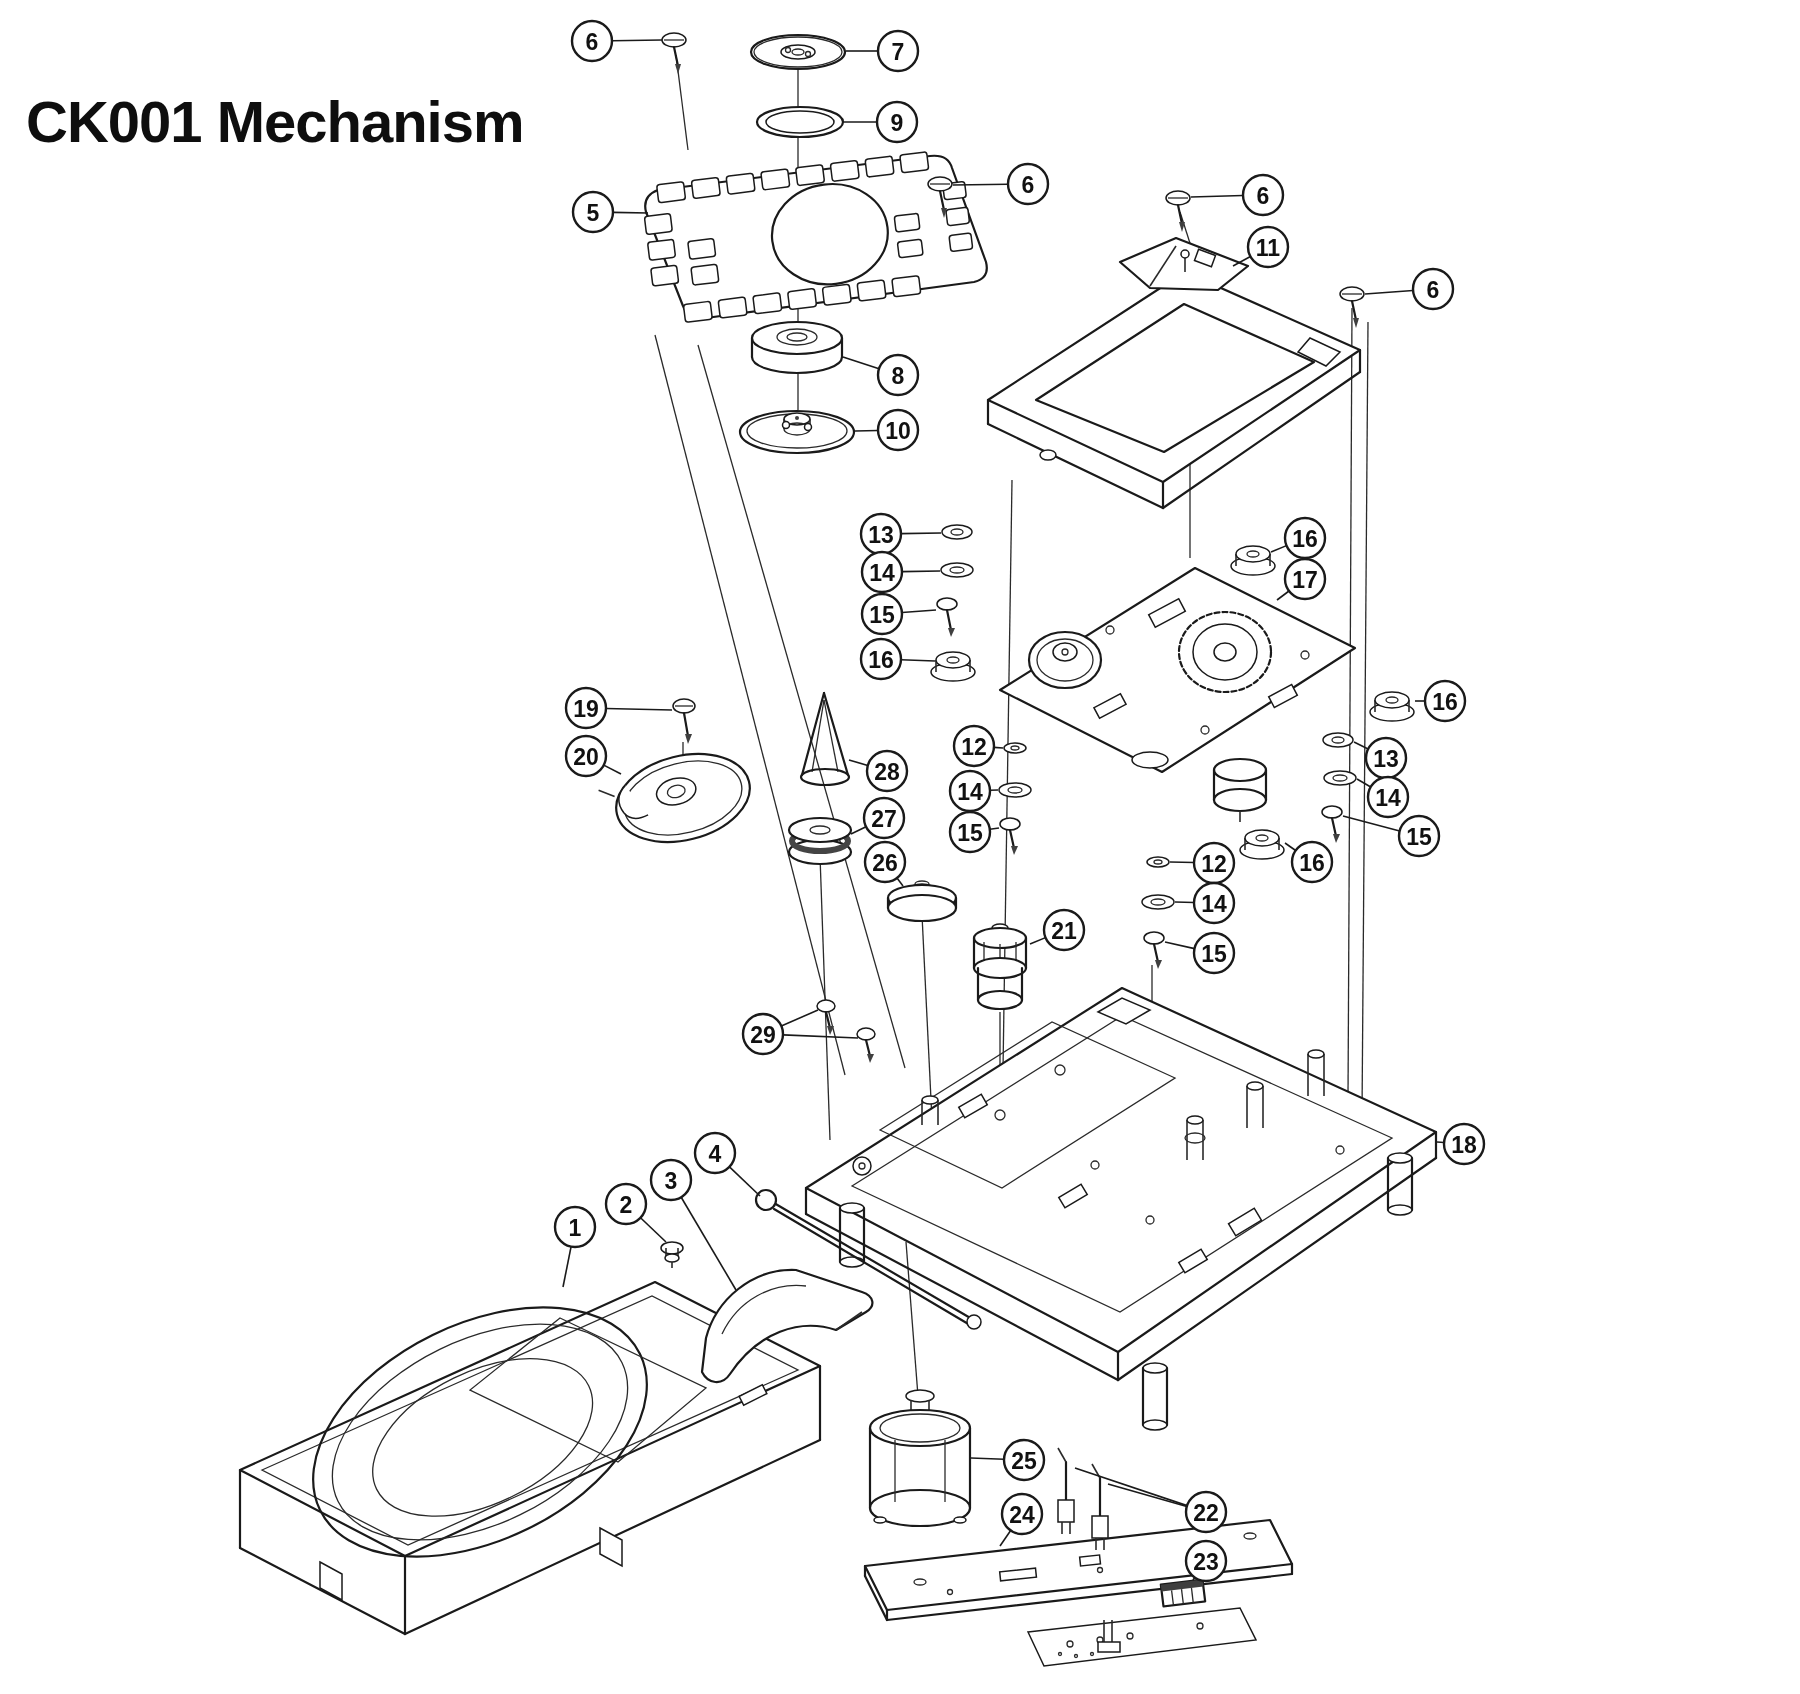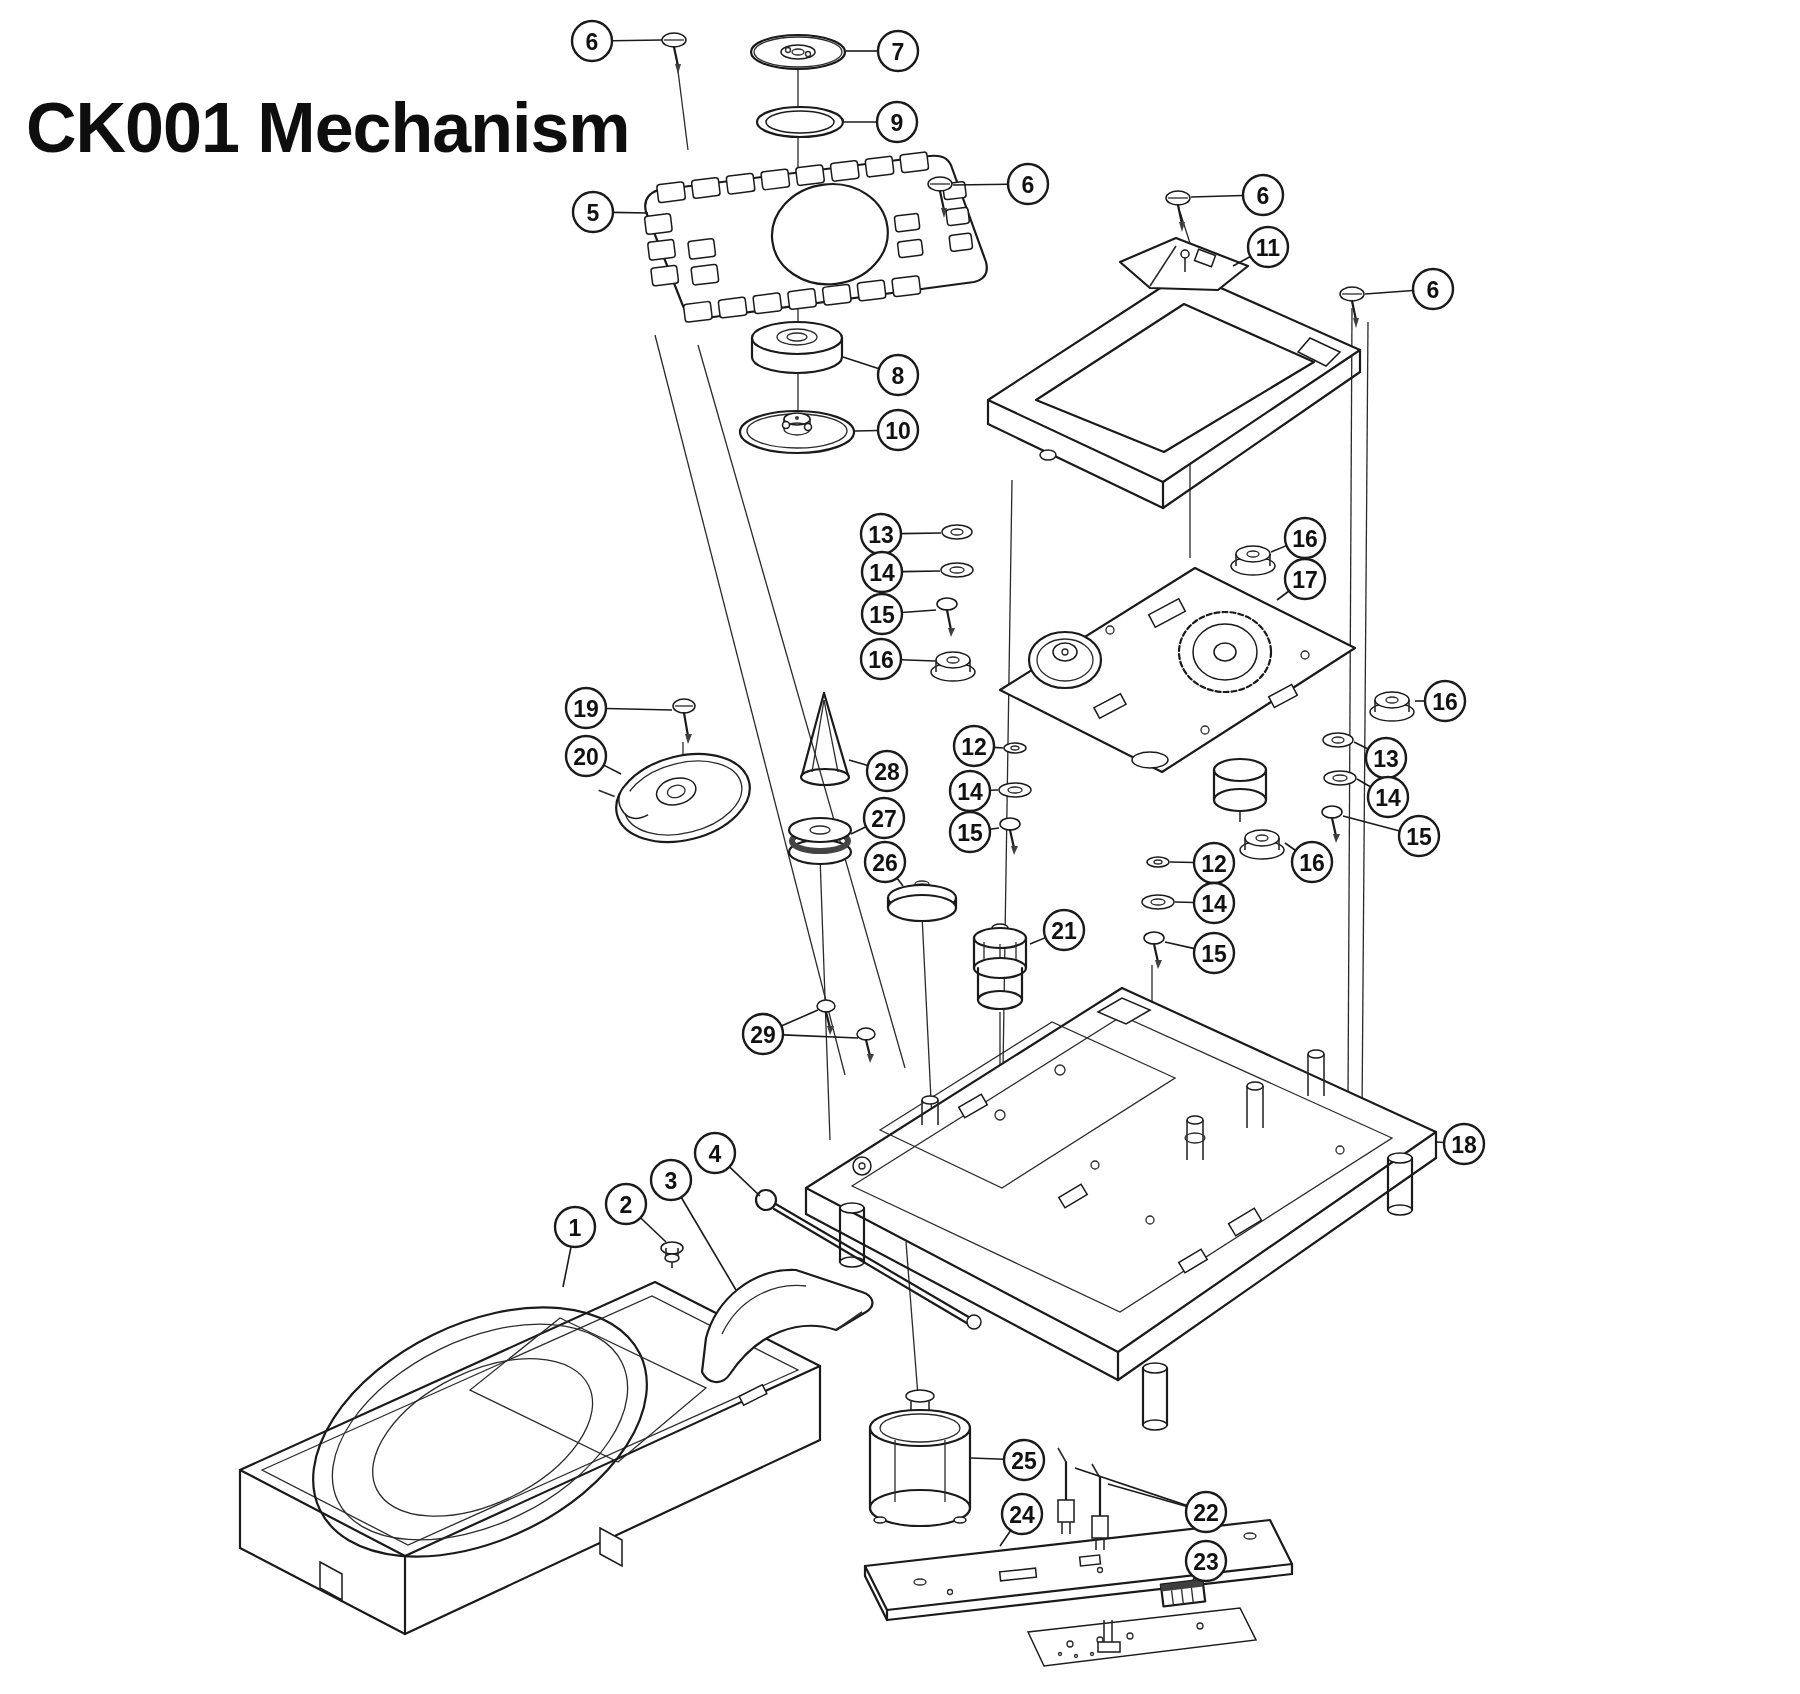--- a/index.html
+++ b/index.html
@@ -1,18 +1,18 @@
 <!DOCTYPE html>
 <html><head>
 <meta charset="utf-8">
 <style>
   html,body{margin:0;padding:0;background:#ffffff;}
   .canvas{position:relative;width:1800px;height:1694px;background:#ffffff;overflow:hidden;
           font-family:"Liberation Sans",sans-serif;}
-  .title{position:absolute;left:26px;top:88px;font-size:70px;font-weight:800;color:#0e0e0e;
+  .title{position:absolute;left:26px;top:88px;font-size:58px;font-weight:800;color:#0e0e0e;
          letter-spacing:-1px;white-space:nowrap;text-align:center;}
   svg{position:absolute;left:0;top:0;}
   .ln{stroke:#1a1a1a;fill:none;stroke-width:2.2;stroke-linejoin:round;stroke-linecap:round;}
   .th{stroke:#2a2a2a;fill:none;stroke-width:1.3;}
   .t2{stroke:#2a2a2a;fill:none;stroke-width:1.6;}
   .wf{fill:#ffffff;stroke:#1a1a1a;stroke-width:2.2;stroke-linejoin:round;}
   .wf1{fill:#ffffff;stroke:#1a1a1a;stroke-width:1.5;}
   .dk{fill:#3f3f3f;stroke:none;}
   .callout-circle{fill:#ffffff;stroke:#1a1a1a;stroke-width:2.4;}
   .callout-text{font-family:"Liberation Sans",sans-serif;font-size:23px;font-weight:bold;fill:#111;}

